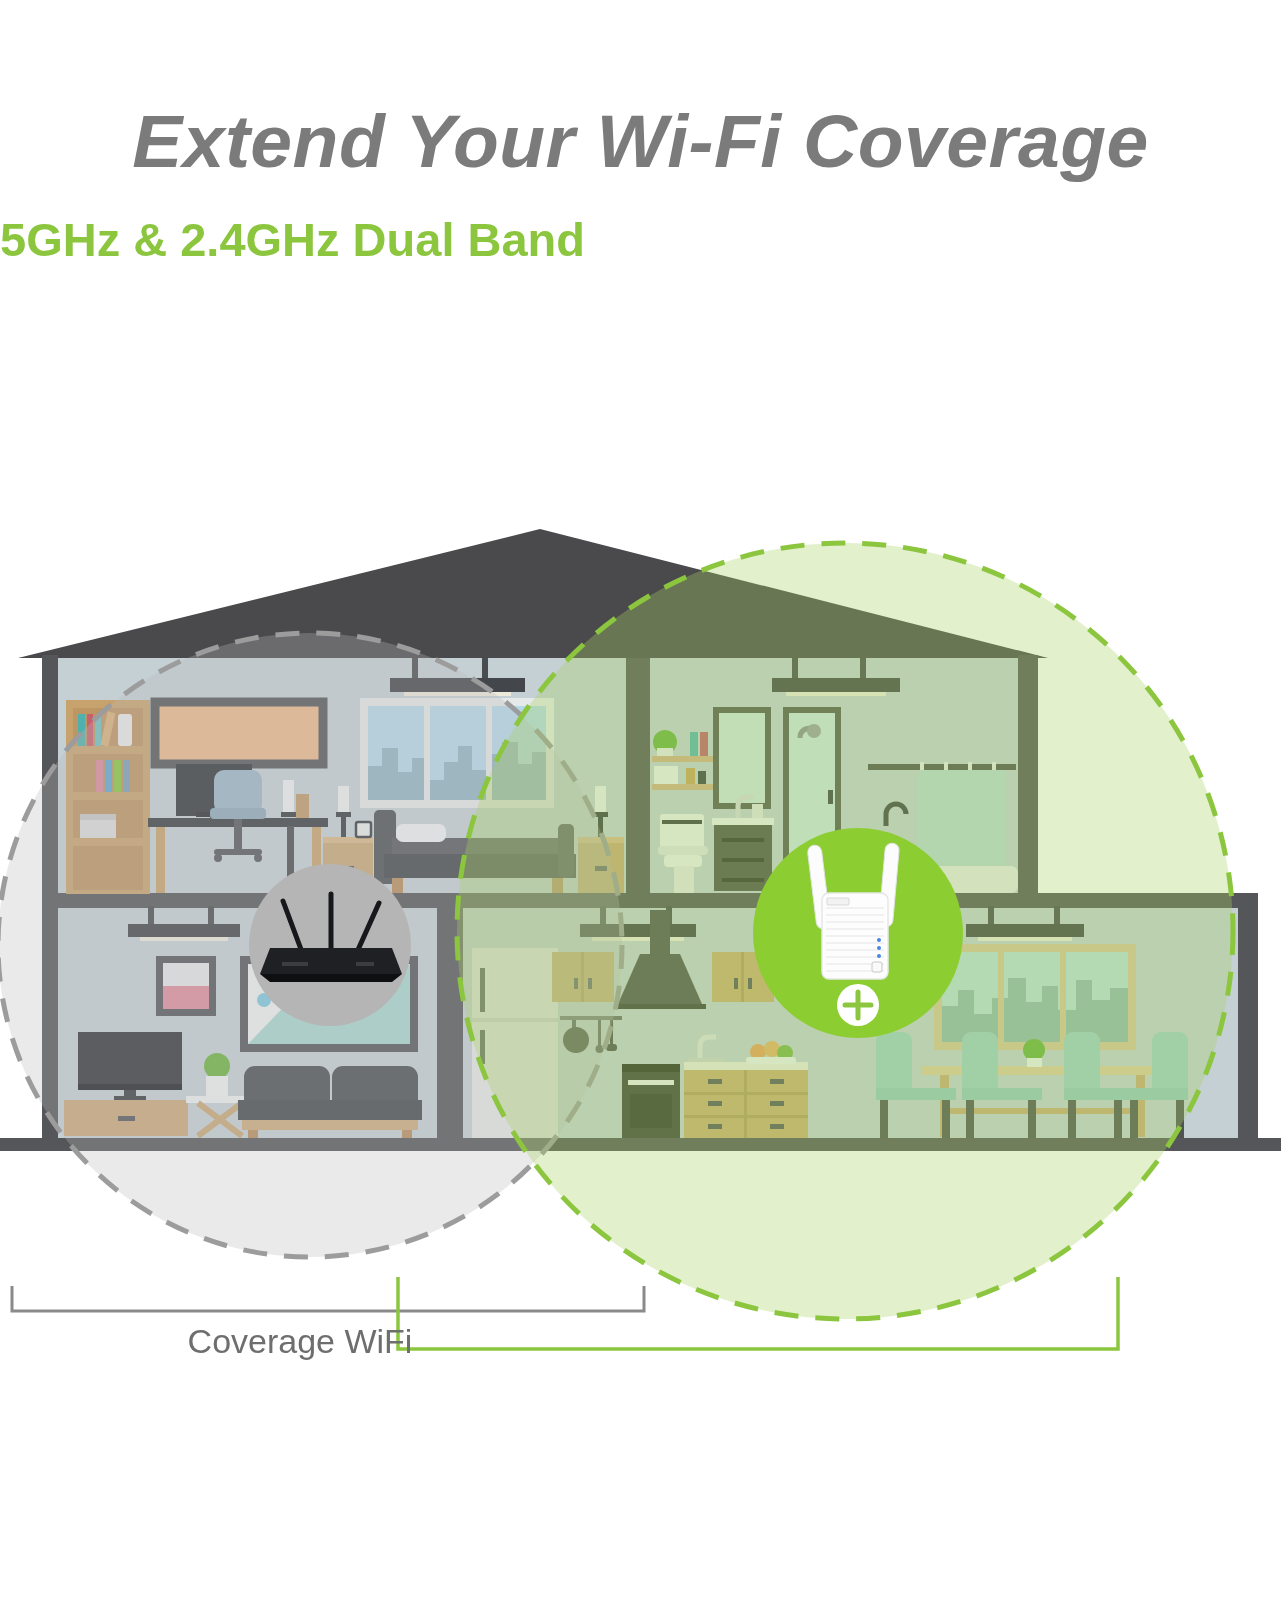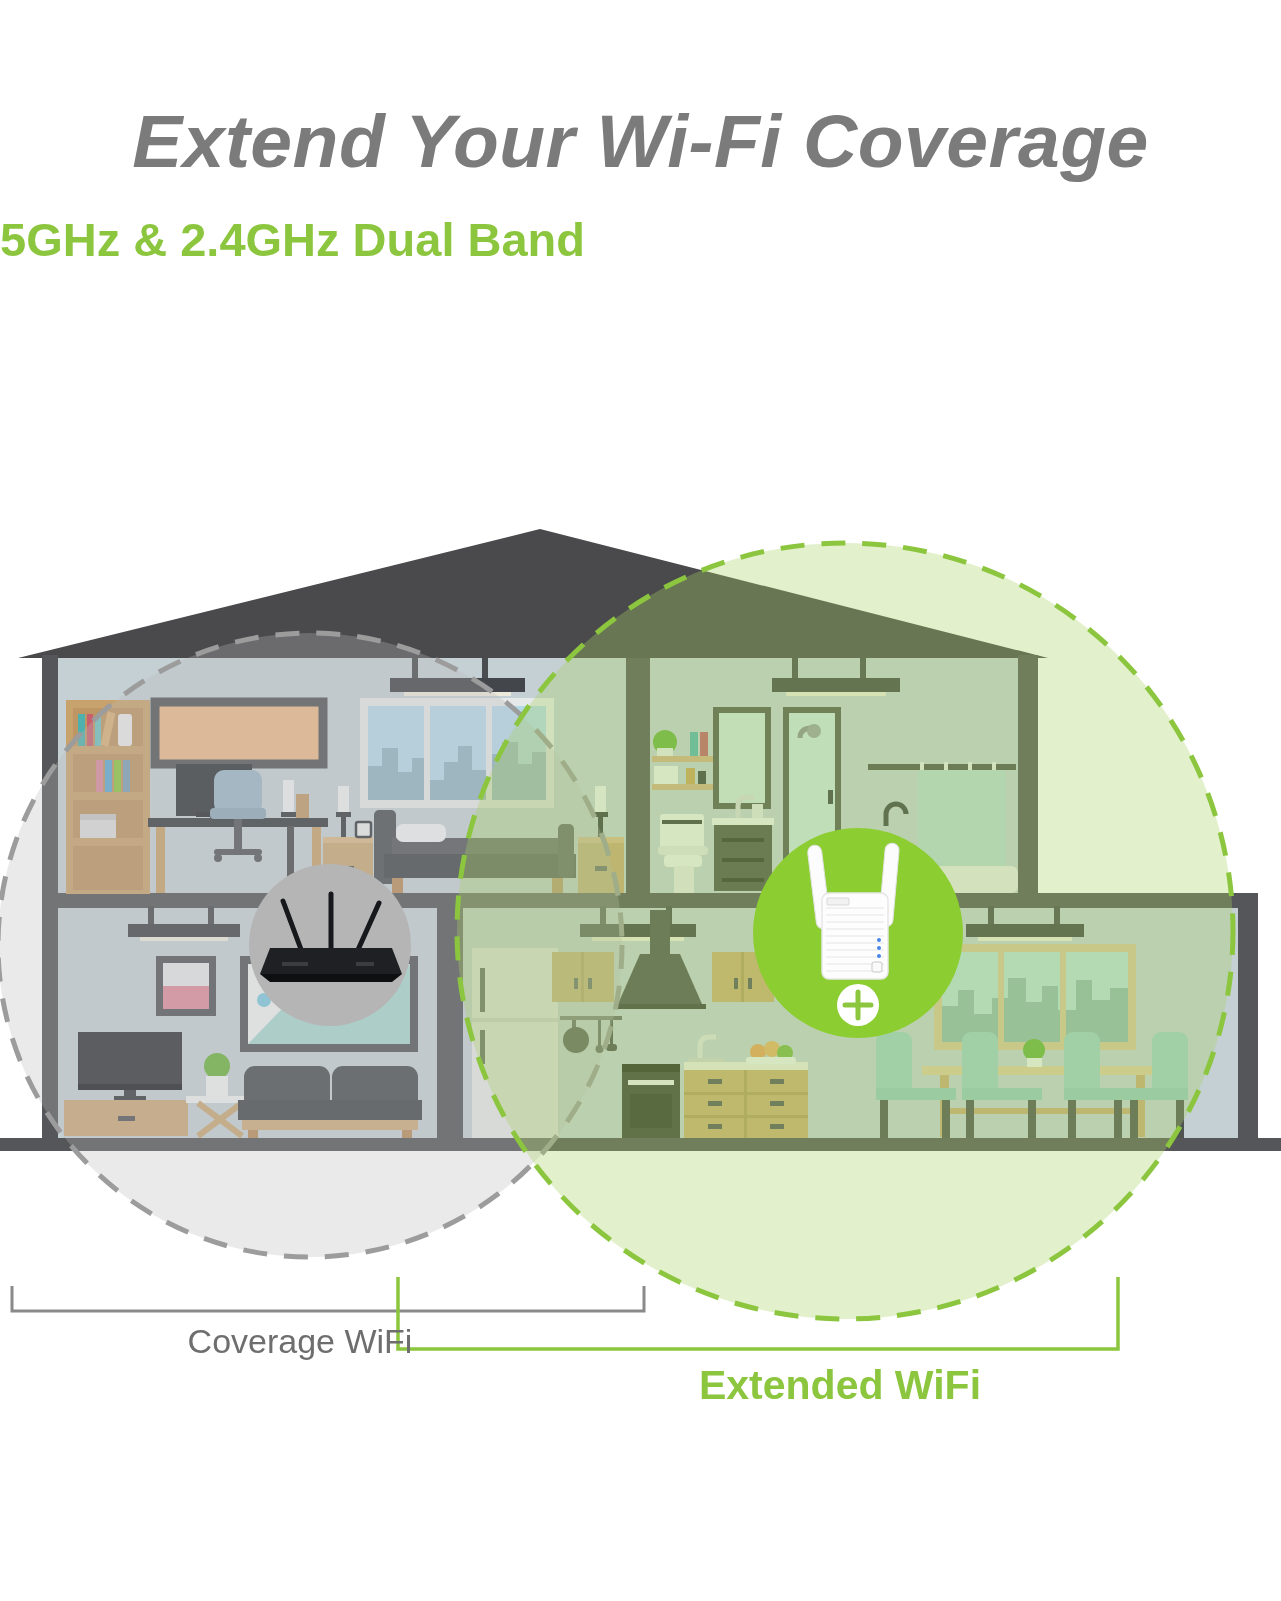--- a/index.html
+++ b/index.html
@@ -424,15 +424,14 @@
         <line x1="845" y1="1005" x2="871" y2="1005" stroke="var(--brand-green,#8cc63f)" stroke-width="5" stroke-linecap="round"></line>
         <line x1="858" y1="992" x2="858" y2="1018" stroke="var(--brand-green,#8cc63f)" stroke-width="5" stroke-linecap="round"></line>
       </g>
     </g>
 
     <polyline points="12,1286 12,1311 644,1311 644,1286" fill="none" stroke="#8a8a8a" stroke-width="3"></polyline>
     <polyline points="398,1277 398,1349 1118,1349 1118,1277" fill="none" stroke="var(--brand-green,#8cc63f)" stroke-width="3.5"></polyline>
   </svg>
 
   <div class="label-existing">Coverage WiFi</div>
-  <div class="label-extended">Extended WiFi</div>
 
 </div>
 
 </body></html>

